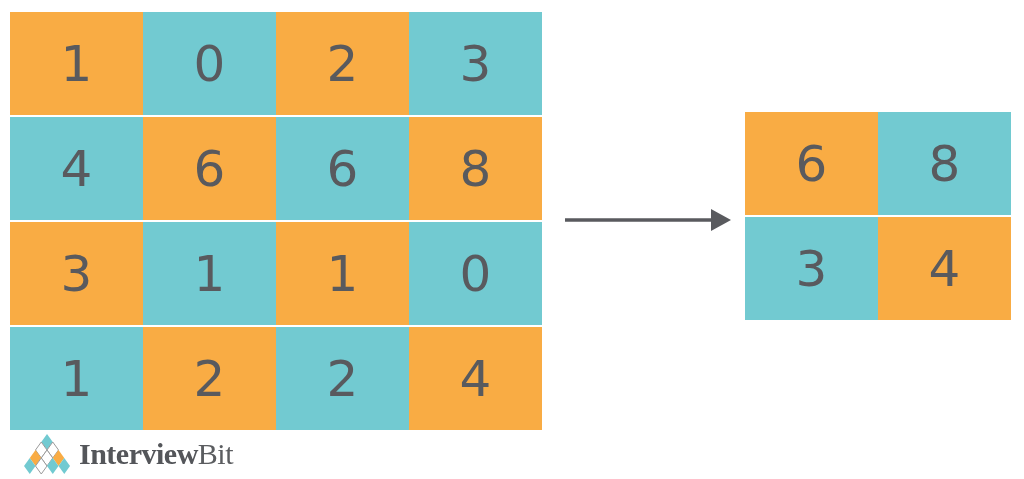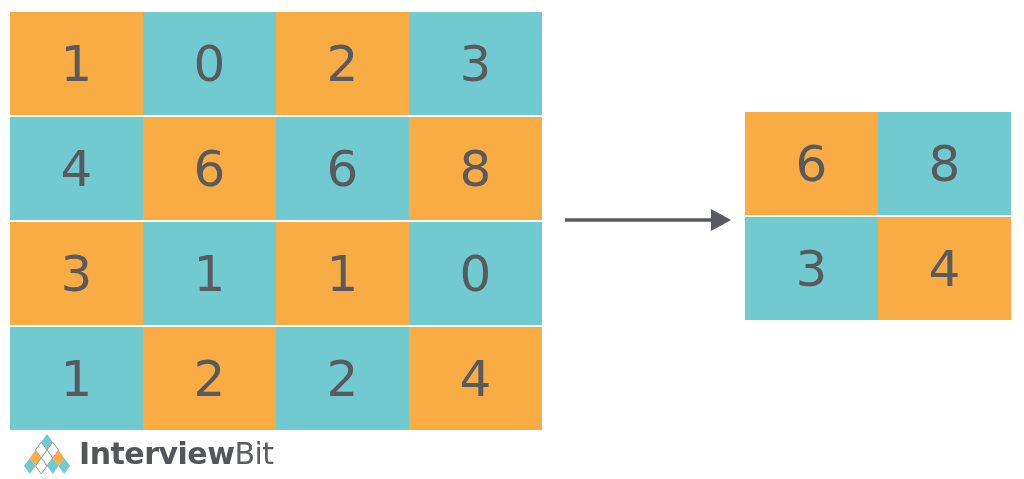--- a/index.html
+++ b/index.html
@@ -39,21 +39,21 @@
   .arrow{
     position:absolute;
     left:565px;top:206px;
     width:166px;height:28px;
   }
   .arrow line{stroke:var(--arrow-color);stroke-width:3.5;}
   .arrow polygon{fill:var(--arrow-color);}
   .logo{
     position:absolute;
     left:24px;top:434px;
-    display:flex;align-items:flex-end;gap:9px;
+    display:flex;align-items:flex-end;gap:9px;font-family:Liberation Serif, serif;
   }
   .logo-mark{width:46px;height:40px;display:block;}
   .d-teal{fill:var(--teal);}
   .d-orange{fill:var(--orange);}
   .d-white{fill:#ffffff;stroke:#9b9b9b;stroke-width:1;}
   .brand{
     font-size:30px;
     letter-spacing:-0.5px;
     white-space:nowrap;
     line-height:40px;

